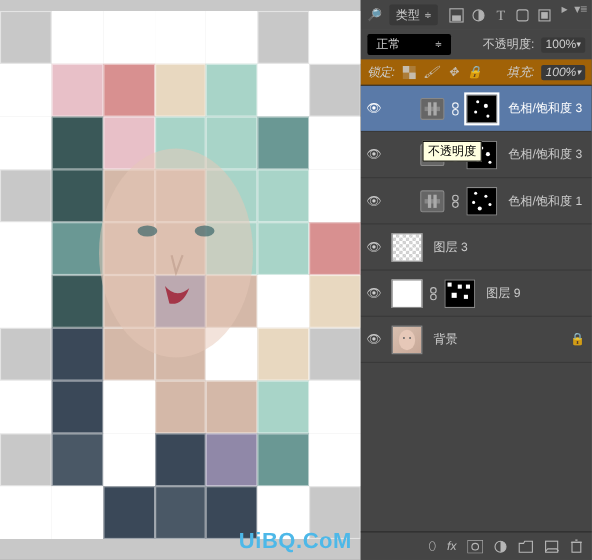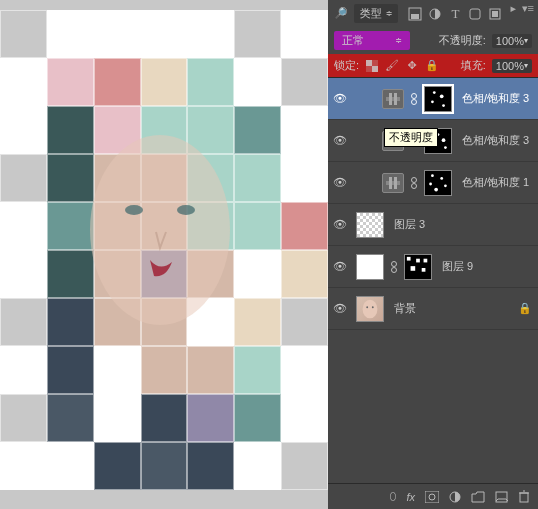--- a/index.html
+++ b/index.html
@@ -29,25 +29,25 @@
 .tabs { display: flex; height: 22px; padding: 2px 6px 0 6px; gap: 2px; }
 .tab { padding: 3px 10px; background: #535353; cursor: pointer; border-radius: 2px 2px 0 0; }
 .tab.active { background: #454545; }
 
 .filter-row { display: flex; align-items: center; padding: 4px 6px; gap: 6px; background: #454545; }
 .filter-select { display: flex; align-items: center; gap: 4px; background: #393939; padding: 2px 6px; border-radius: 2px; cursor: pointer; }
 .filter-icons { display: flex; gap: 6px; margin-left: 4px; }
 .filter-icons span { width: 14px; height: 14px; display: flex; align-items: center; justify-content: center; cursor: pointer; opacity: 0.8; }
 
 .blend-row { display: flex; align-items: center; padding: 4px 6px; gap: 6px; background: #454545; }
-.blend-select { display: flex; align-items: center; gap: 18px; background: #a21caf; padding: 2px 8px; border-radius: 2px; cursor: pointer; min-width: 76px; justify-content: space-between; }
+.blend-select { display: flex; align-items: center; gap: 18px; background: #000000; padding: 2px 8px; border-radius: 2px; cursor: pointer; min-width: 76px; justify-content: space-between; }
 .opacity-label { margin-left: auto; }
 .pct-box { display: flex; align-items: center; background: #393939; padding: 1px 4px; border-radius: 2px; cursor: pointer; }
 
-.lock-row { display: flex; align-items: center; padding: 4px 6px; gap: 6px; background: #b91c1c; border-bottom: 1px solid #2a2a2a; }
+.lock-row { display: flex; align-items: center; padding: 4px 6px; gap: 6px; background: #a16207; border-bottom: 1px solid #2a2a2a; font-style: italic; }
 .lock-icons { display: flex; gap: 6px; }
 .lock-icons span { width: 14px; height: 14px; display: flex; align-items: center; justify-content: center; cursor: pointer; opacity: 0.85; }
 .fill-label { margin-left: auto; }
 
 .layers { flex: 1; background: #454545; overflow-y: auto; }
 .layer-row { display: flex; align-items: center; height: 42px; border-bottom: 1px solid #393939; gap: 4px; padding-right: 6px; }
 .layer-row.selected { background: #5a7aa8; color: #fff; }
 .vis { width: 24px; display: flex; align-items: center; justify-content: center; cursor: pointer; }
 .indent { width: 22px; }
 .adj-icon { width: 22px; height: 20px; background: #666; border-radius: 2px; display: flex; align-items: center; justify-content: center; border: 1px solid #888; flex-shrink: 0; }
@@ -158,20 +158,21 @@
   <div class="face-overlay">
     <svg viewBox="0 0 200 280">
       <ellipse cx="100" cy="120" rx="70" ry="95" fill="#e6c8b8" opacity="0.6"></ellipse>
       <ellipse cx="74" cy="100" rx="9" ry="5" fill="#5a7878"></ellipse>
       <ellipse cx="126" cy="100" rx="9" ry="5" fill="#5a7878"></ellipse>
       <path d="M 90 150 Q 100 162 112 152 Q 106 168 94 166 Z" fill="#a82838"></path>
       <path d="M 96 122 L 100 138 L 106 122" stroke="#c8a898" stroke-width="2" fill="none"></path>
     </svg>
   </div>
 
+  <div class="watermark">UiBQ.CoM</div>
 </div>
 
 <div class="panel">
   <div class="panel-menu">
     <span>▸</span>
     <span>▾≡</span>
   </div>
 
 
   <div class="filter-row">

